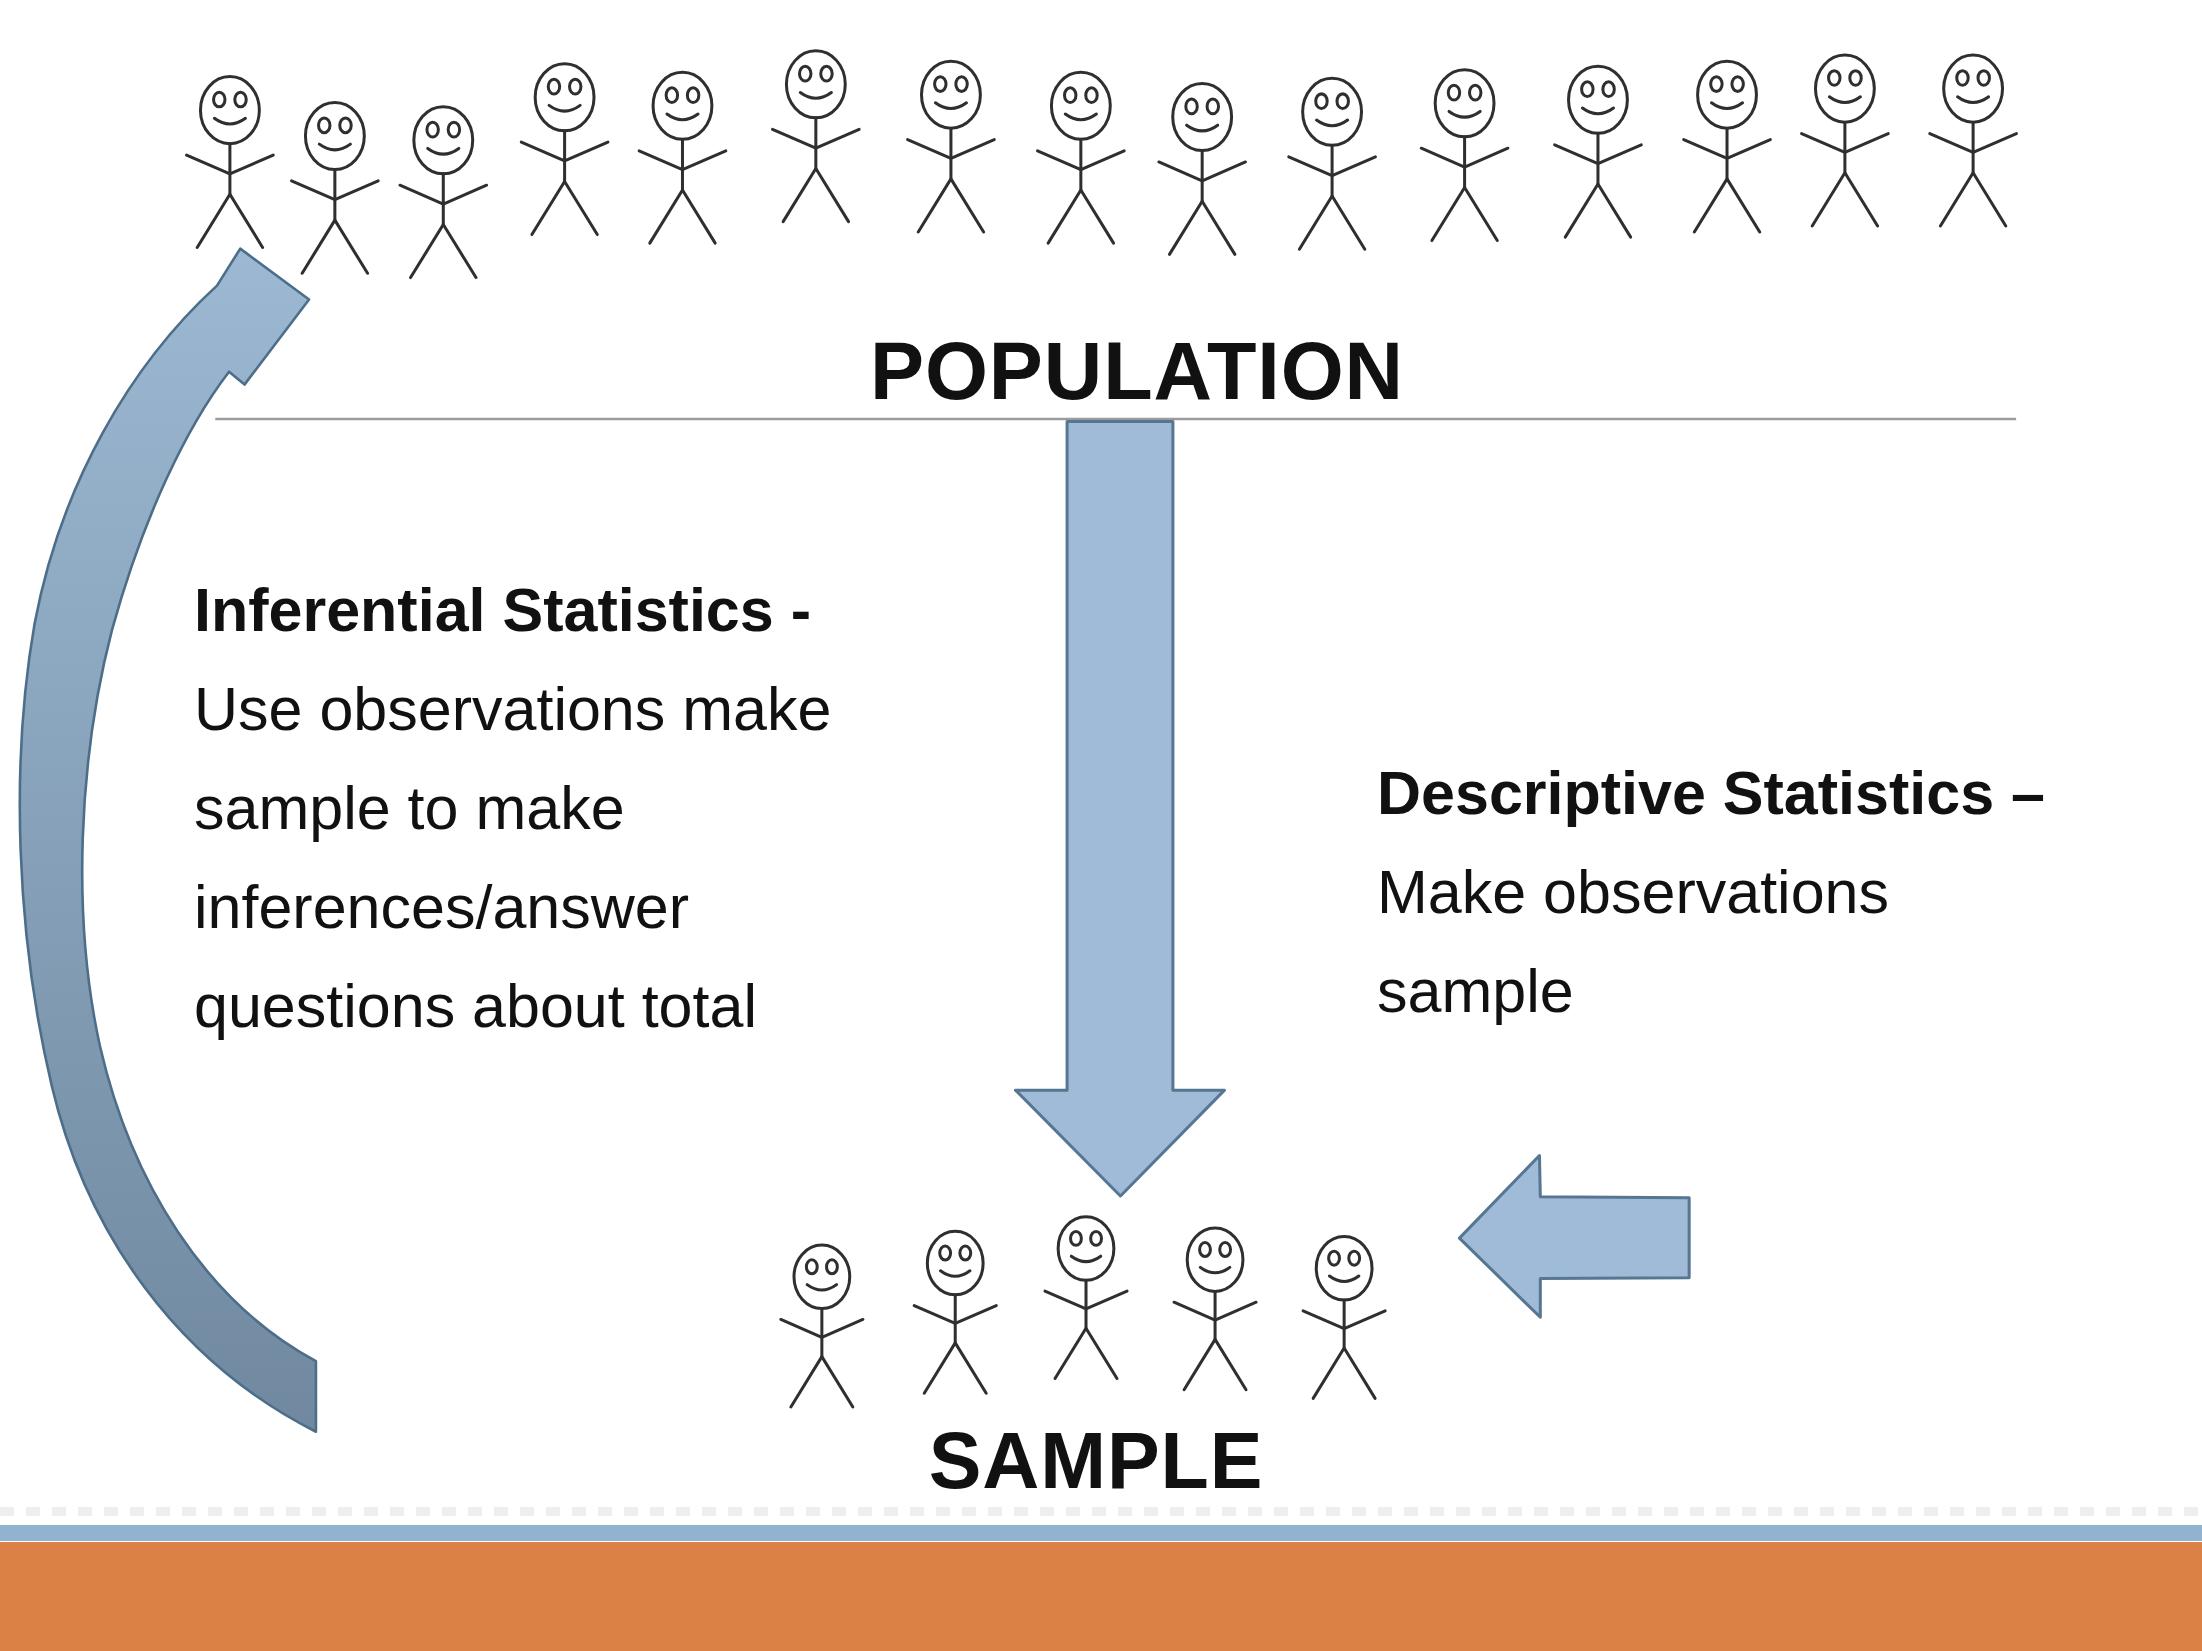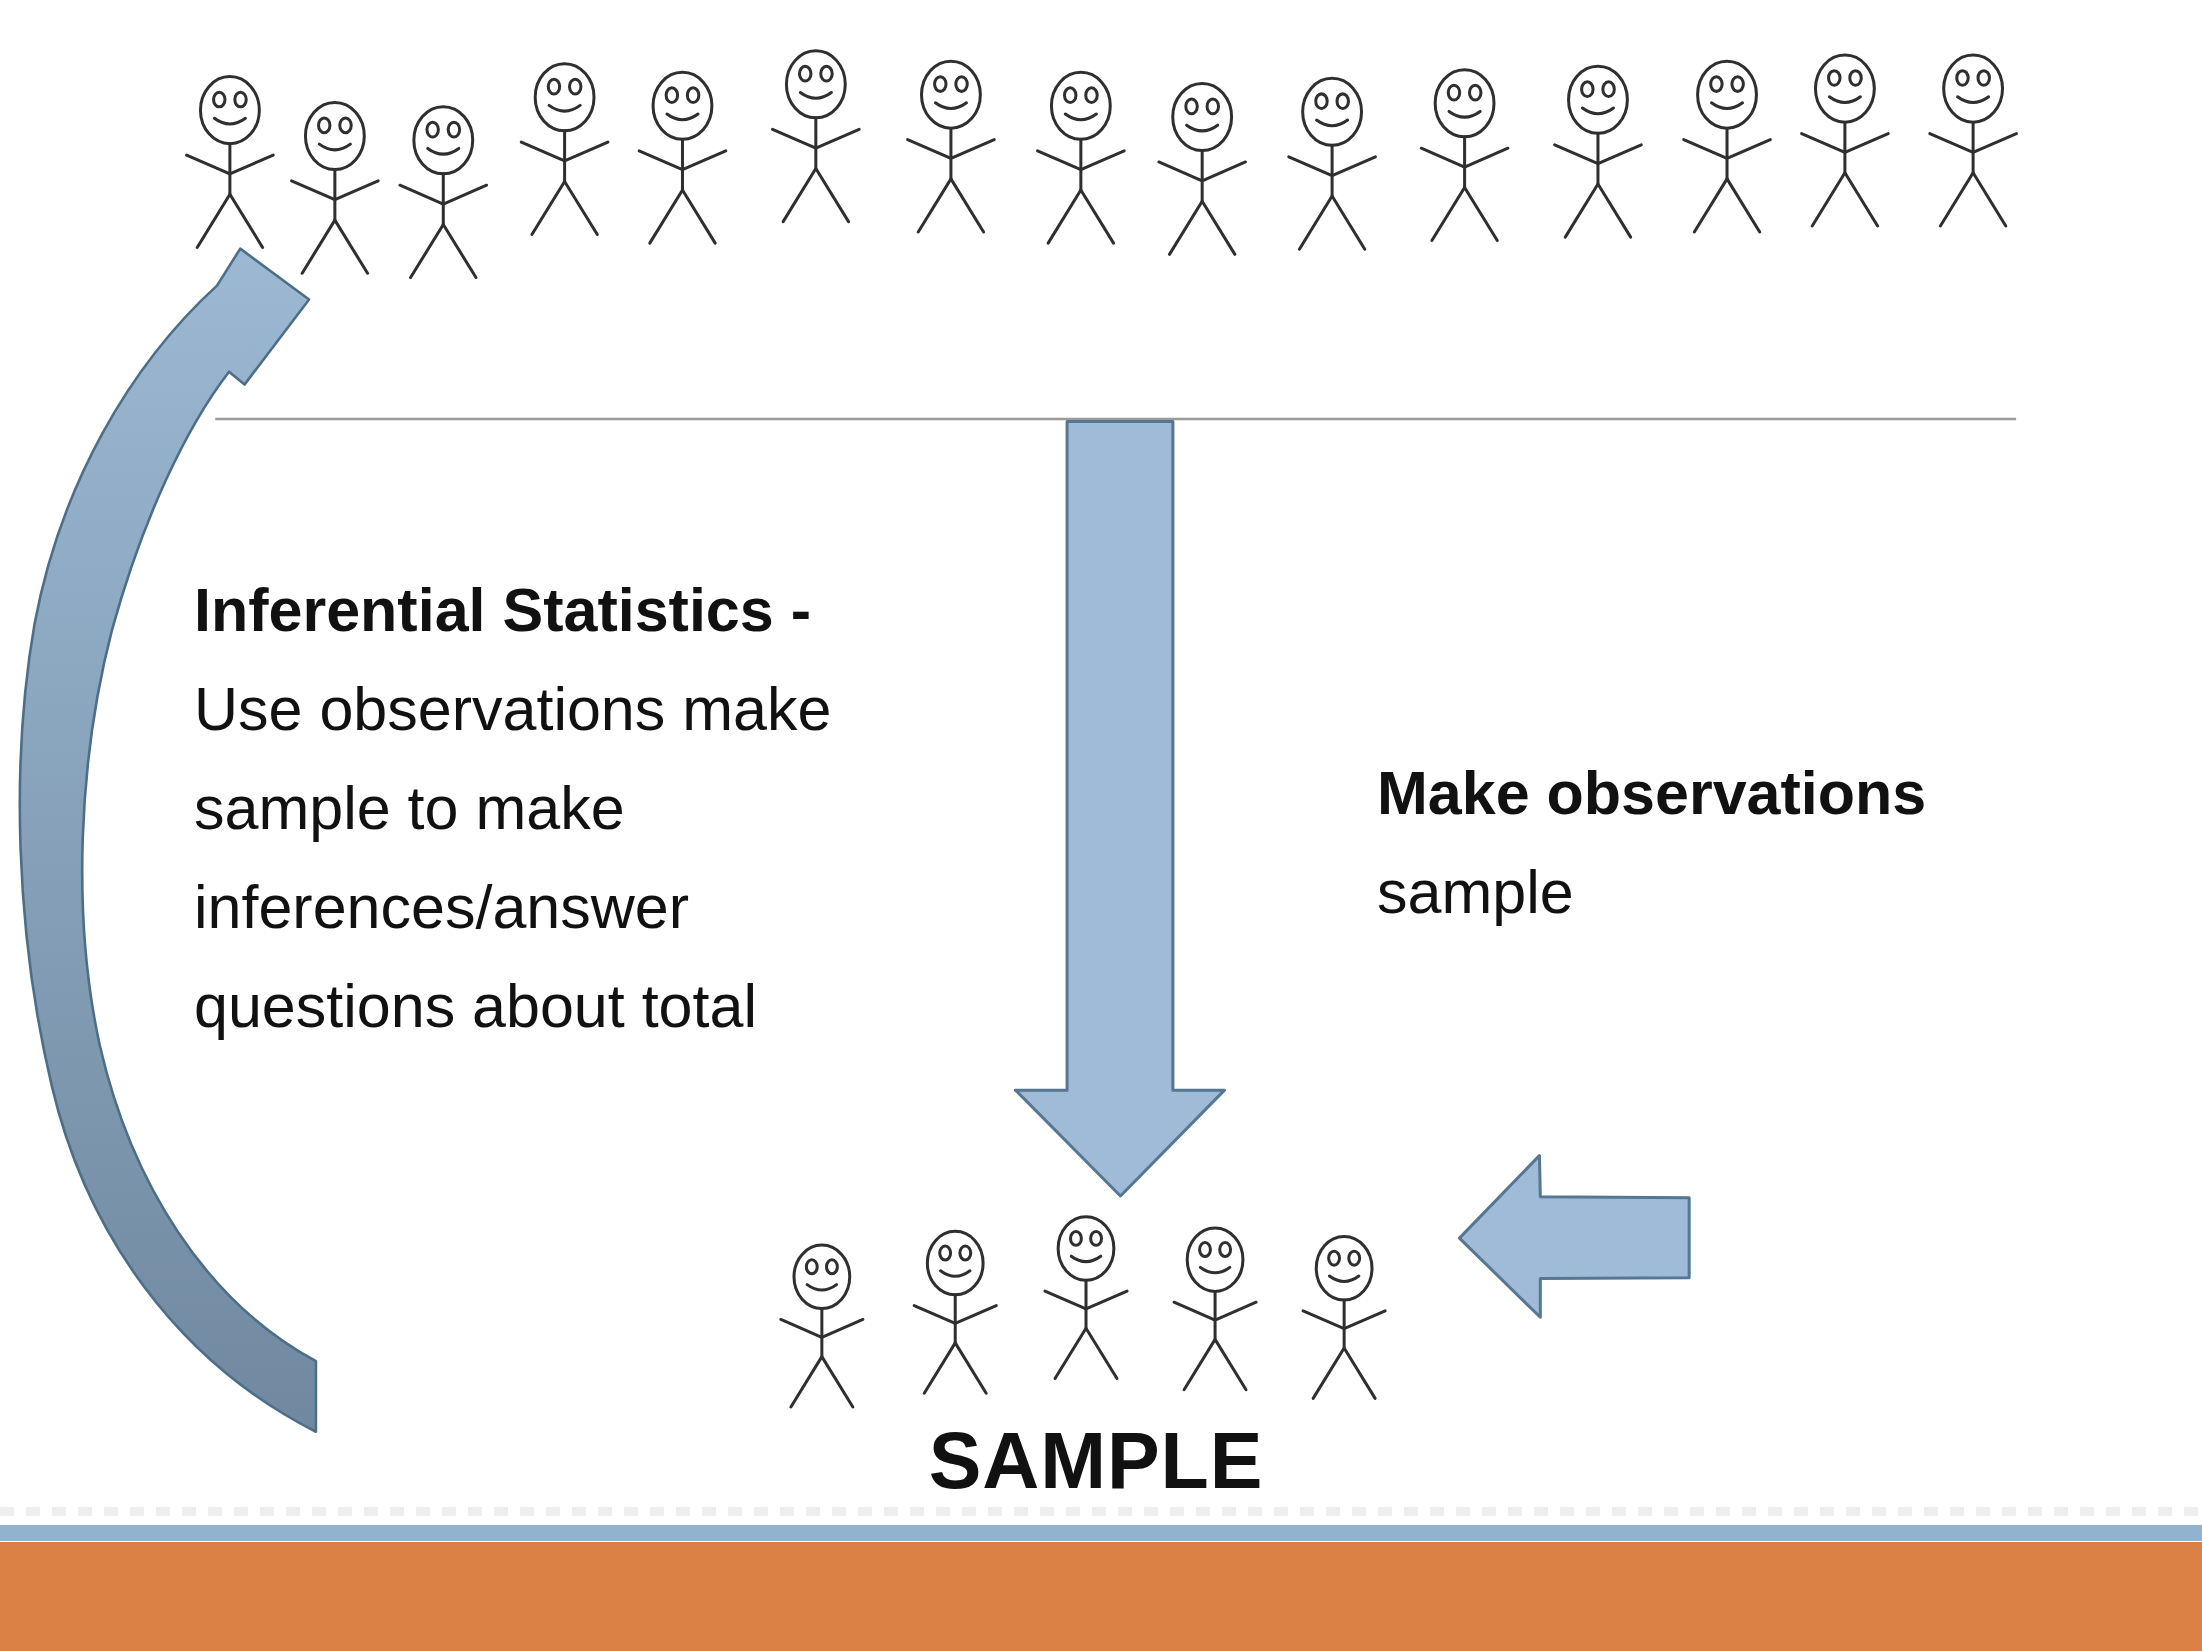--- a/index.html
+++ b/index.html
@@ -268,30 +268,32 @@
           <ellipse cx="-13" cy="27" rx="7" ry="9"></ellipse>
           <ellipse cx="13" cy="27" rx="7" ry="9"></ellipse>
           <path d="M -19,50 Q 0,64 19,50"></path>
           <path d="M 0,81 L 0,143"></path>
           <path d="M -53,95 L 0,118 M 53,95 L 0,118"></path>
           <path d="M 0,143 L -40,208 M 0,143 L 40,208"></path>
         </g>
       </g>
   </svg>
 
+  <div id="population-title" class="big-label">POPULATION</div>
 
   <div id="inferential-text" class="text-block">
       <div class="line">Inferential Statistics -</div>
       <div class="line">Use observations make</div>
       <div class="line">sample to make</div>
       <div class="line">inferences/answer</div>
       <div class="line">questions about total</div>
     </div>
 
   <div id="descriptive-text" class="text-block">
+      <div class="line">Descriptive Statistics –</div>
       <div class="line">Make observations</div>
       <div class="line">sample</div>
     </div>
 
   <div id="sample-title" class="big-label">SAMPLE</div>
 
   <div class="footer-dots"></div>
   <div class="footer-blue"></div>
   <div class="footer-orange"></div>
 </div>

